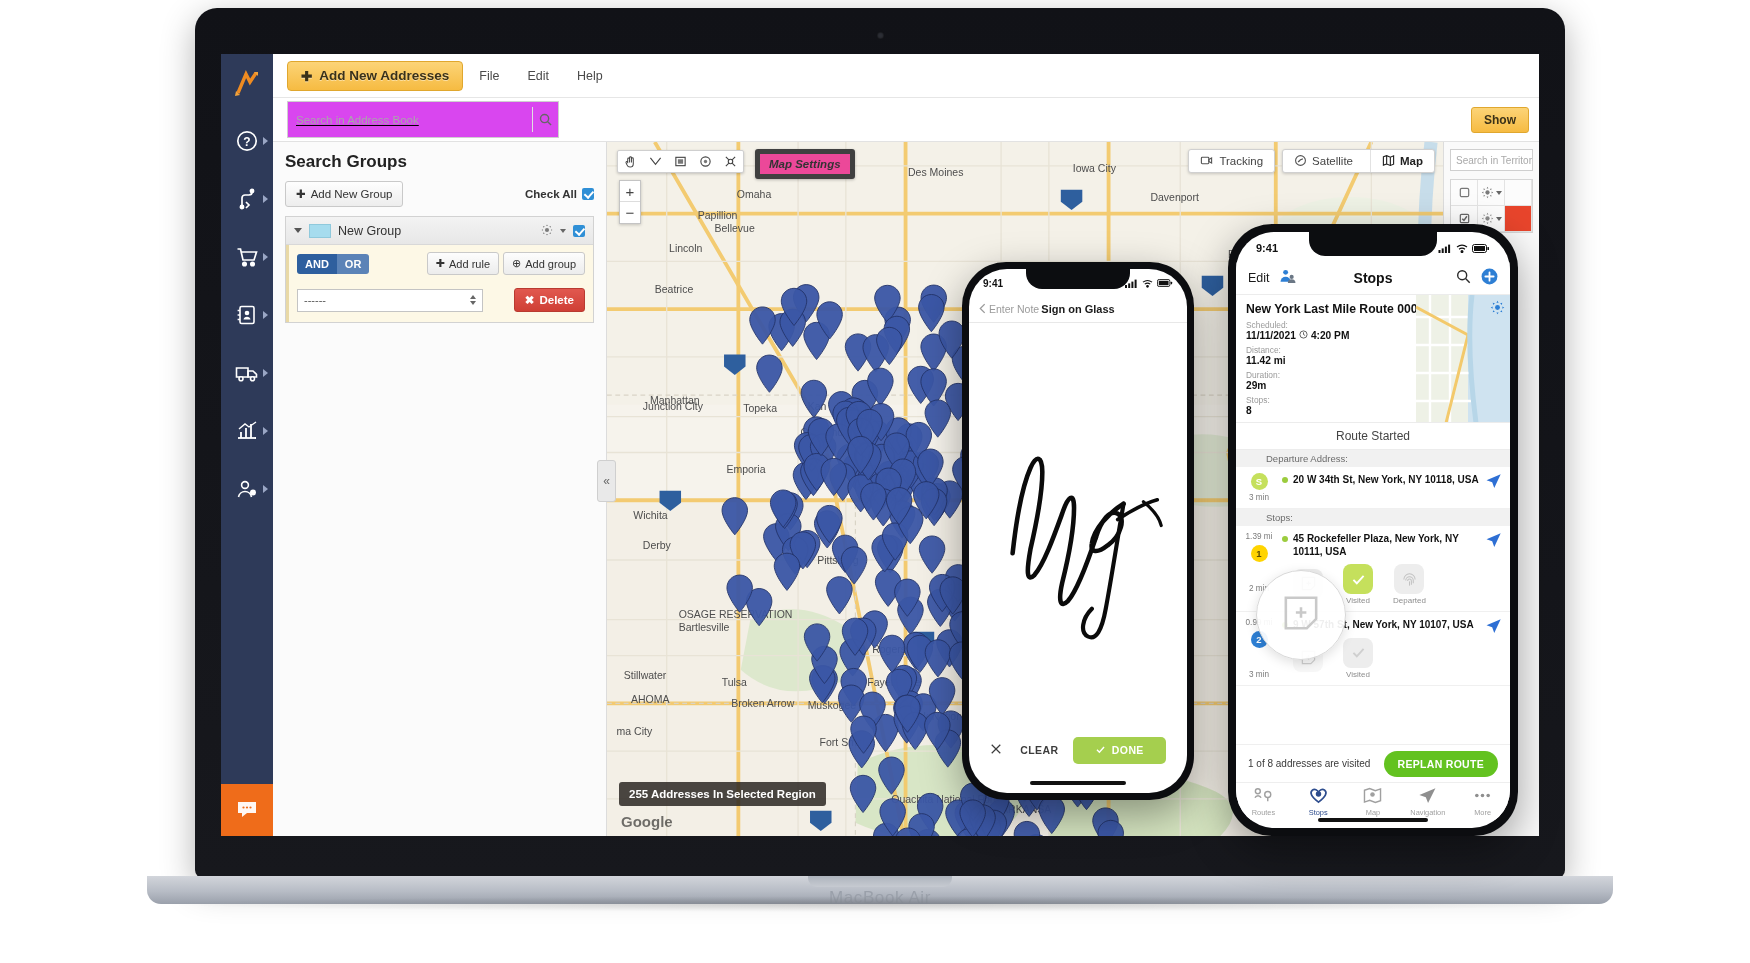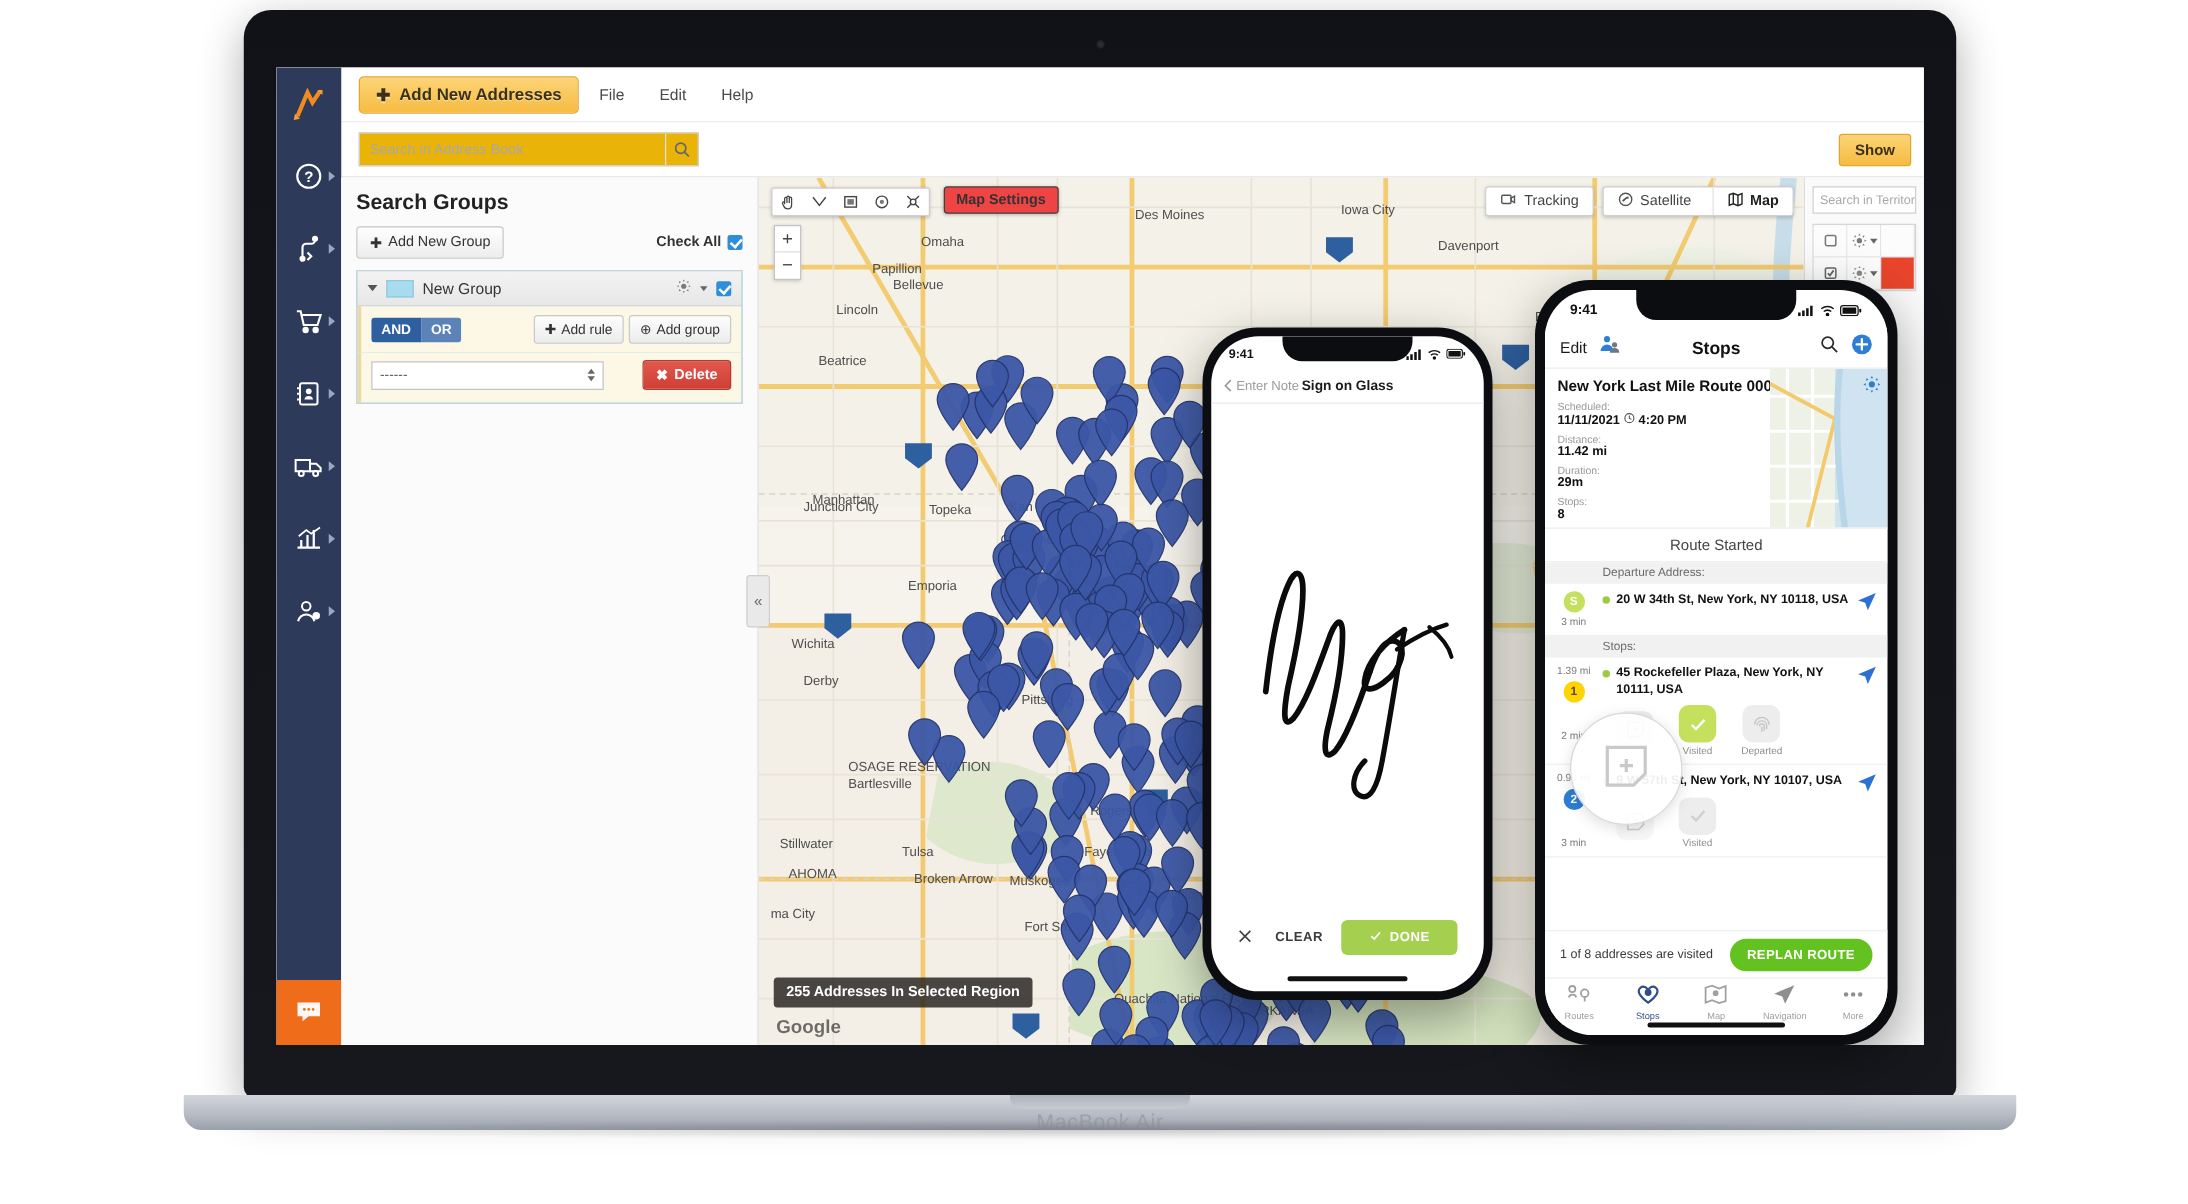--- a/index.html
+++ b/index.html
@@ -79,22 +79,22 @@
     padding:6px 13px; display:flex; align-items:center; gap:7px;
     text-shadow:0 1px 0 rgba(255,255,255,.45);
   }
   .menu-item { font-size:12.5px; color:#4a4a4a; padding:6px 12px; }
 
   .searchbar-row {
     height:44px; background:#fff; display:flex; align-items:center;
     padding:0 14px; border-bottom:1px solid #e2e2e2; justify-content:space-between;
   }
   .searchbox {
-    width:272px; height:27px; border:1px solid #cfcfcf; background:#eab308;
-    display:flex; align-items:center;
+    width:272px; height:37px; border:1px solid #cfcfcf; background:#d946ef;
+    display:flex; align-items:center;text-decoration:underline;
   }
   .searchbox input {
     flex:1; border:0; outline:0; font-size:11.5px; color:#333;
     padding:0 8px; background:transparent; font-family:inherit;
   }
   .searchbox input::placeholder { color:#a8a8a8; }
   .search-go {
     width:26px; height:25px; border-left:1px solid #e0e0e0;
     display:flex; align-items:center; justify-content:center;
   }
@@ -173,23 +173,24 @@
   .mapwrap { flex:1; position:relative; overflow:hidden; background:#f2efe9; min-width:0; }
   .map-canvas { position:absolute; inset:0; }
 
   .map-toolbar {
     position:absolute; left:10px; top:8px; display:flex; align-items:center;
     background:#fff; border:1px solid #cfcfcf; border-radius:2px; height:23px;
     box-shadow:0 1px 3px rgba(0,0,0,.2);
   }
   .map-toolbar .tb { width:25px; height:21px; display:flex; align-items:center; justify-content:center; }
   .map-settings {
-    position:absolute; left:148px; top:7px; background:#ef4444; border:1px solid #404040;
+    position:absolute; left:148px; top:7px; background:#ec4899; border:5px solid #404040;
     border-radius:3px; font-size:11.5px; font-weight:bold; color:#333; padding:4px 9px;
     box-shadow:0 1px 3px rgba(0,0,0,.25);
+    font-style:italic;
   }
   .zoomctl {
     position:absolute; left:12px; top:38px; width:22px; background:#fff;
     border:1px solid #c4c4c4; box-shadow:0 1px 3px rgba(0,0,0,.2);
   }
   .zoomctl div { height:21px; display:flex; align-items:center; justify-content:center;
                  font-size:15px; color:#444; }
   .zoomctl div:first-child { border-bottom:1px solid #ddd; }
 
   .map-right-ctrls { position:absolute; right:8px; top:7px; display:flex; gap:7px; }
@@ -269,21 +270,21 @@
   .rt-val { font-size:10.2px; font-weight:bold; color:#111; display:flex; align-items:center; gap:3px; }
   .route-thumb { position:absolute; right:0; top:0; width:94px; height:128px;
                  background:#eef0e6; overflow:hidden; }
   .thumb-gear { position:absolute; right:5px; top:5px; color:#2e7fd4; }
 
   .route-started { position:absolute; left:0; top:190px; width:100%; height:28px;
                    border-top:1px solid #ececec; border-bottom:1px solid #ececec;
                    display:flex; align-items:center; justify-content:center;
                    font-size:12px; color:#444; background:#fff; }
   .stops-scroll { position:absolute; left:0; top:218px; right:0; bottom:84px; overflow:hidden; }
-  .ts-head { background:#f1f1f1; font-size:9.5px; color:#6b6b6b; padding:3px 10px 3px 46px; }
+  .ts-head { background:#f1f1f1; font-size:9.5px; color:#6b6b6b; padding:3px 10px 3px 30px; }
   .ts-row { display:flex; padding:6px 8px 6px 0; border-bottom:1px solid #f0f0f0; position:relative; }
   .ts-rail { width:46px; flex:0 0 46px; display:flex; flex-direction:column;
              align-items:center; font-size:8.2px; color:#7b7b7b; }
   .badge-s { width:17px;height:17px;border-radius:50%;background:#c5e05c;color:#fff;
              font-size:9.5px;font-weight:bold;display:flex;align-items:center;justify-content:center; }
   .badge-y { width:17px;height:17px;border-radius:50%;background:#ffd400;color:#5a4a00;
              font-size:9.5px;font-weight:bold;display:flex;align-items:center;justify-content:center; }
   .badge-b { width:17px;height:17px;border-radius:50%;background:#2e7fd4;color:#fff;
              font-size:9.5px;font-weight:bold;display:flex;align-items:center;justify-content:center; }
   .ts-main { flex:1; min-width:0; }

